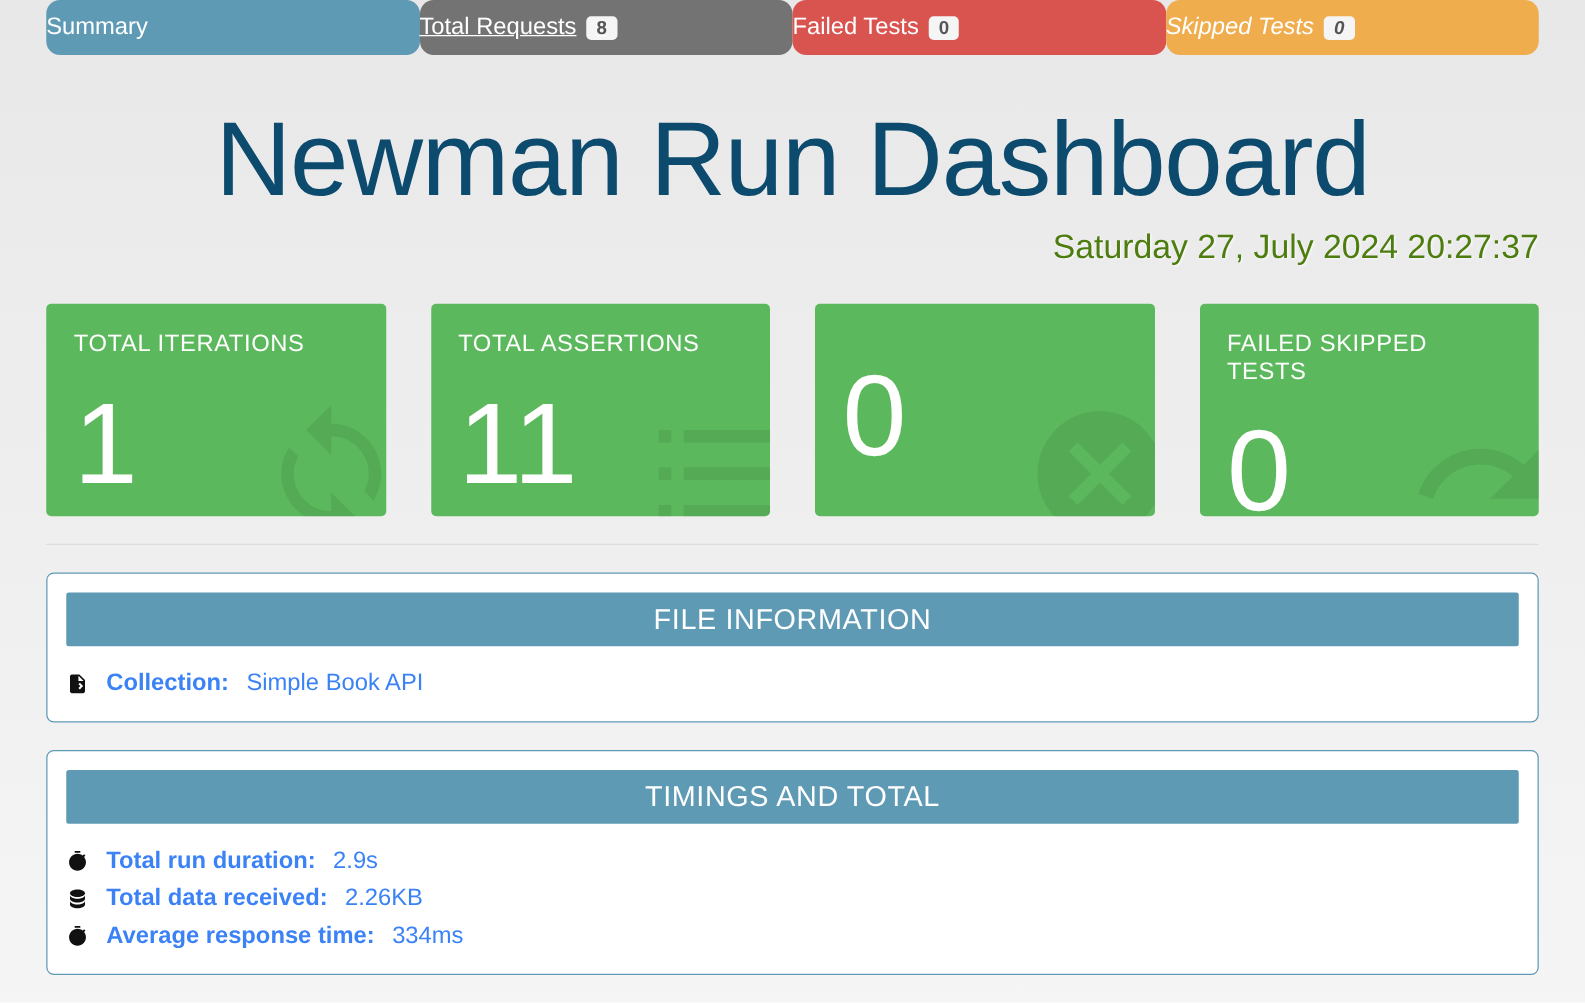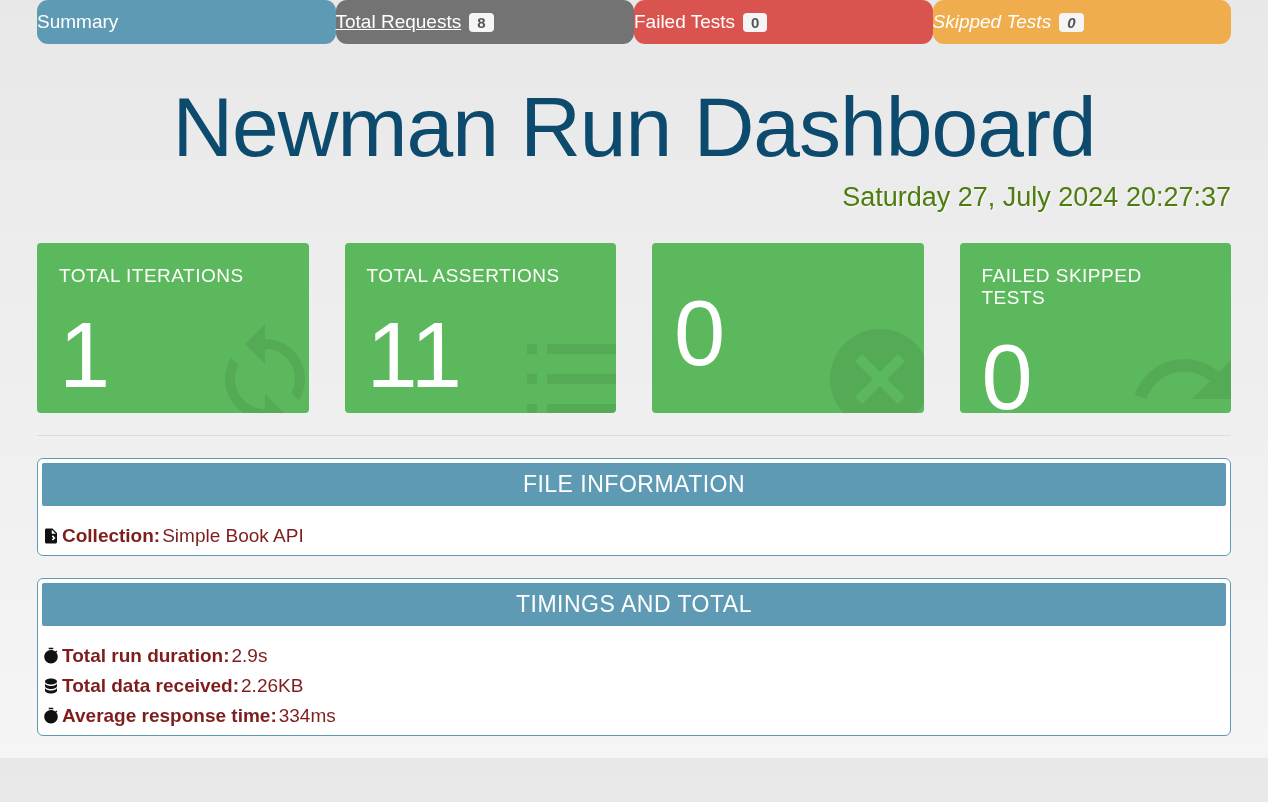--- a/index.html
+++ b/index.html
@@ -113,42 +113,42 @@
     }
     .card-icon svg {
       width: 100%;
       height: 100%;
     }
     .panel {
       background: #fff;
       border: 1px solid #5f9ab5;
       border-radius: 6px;
       margin-bottom: 22px;
-      padding: 4px;
+      padding: 15px;
     }
     .panel-header {
       background: #5f9ab5;
       color: #fff;
       text-align: center;
       padding: 8px;
       font-size: 23px;
       font-weight: 500;
       letter-spacing: 0.5px;
       border-radius: 2px;
       margin-bottom: 15px;
     }
     .panel-body {
       padding: 4px 0;
     }
     .info-row {
       display: flex;
       align-items: center;
-      gap: 2px;
+      gap: 14px;
       font-size: 19px;
-      color: #7f1d1d;
+      color: #3b82f6;
       margin-bottom: 8px;
     }
     .info-row:last-child {
       margin-bottom: 0;
     }
     .info-label {
       font-weight: 700;
     }
     .info-value {
       font-weight: 400;

